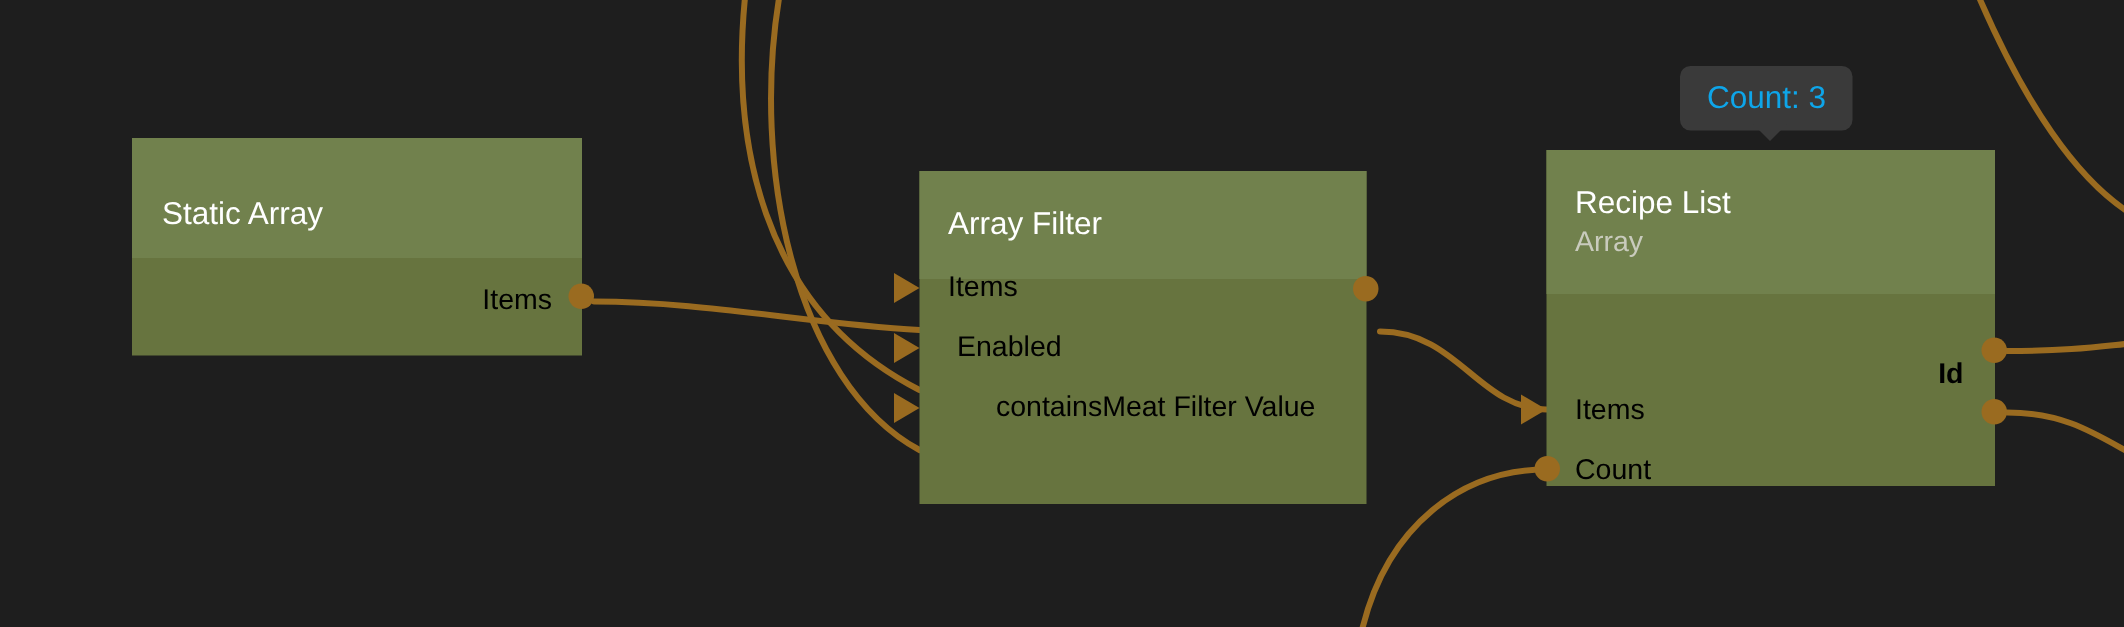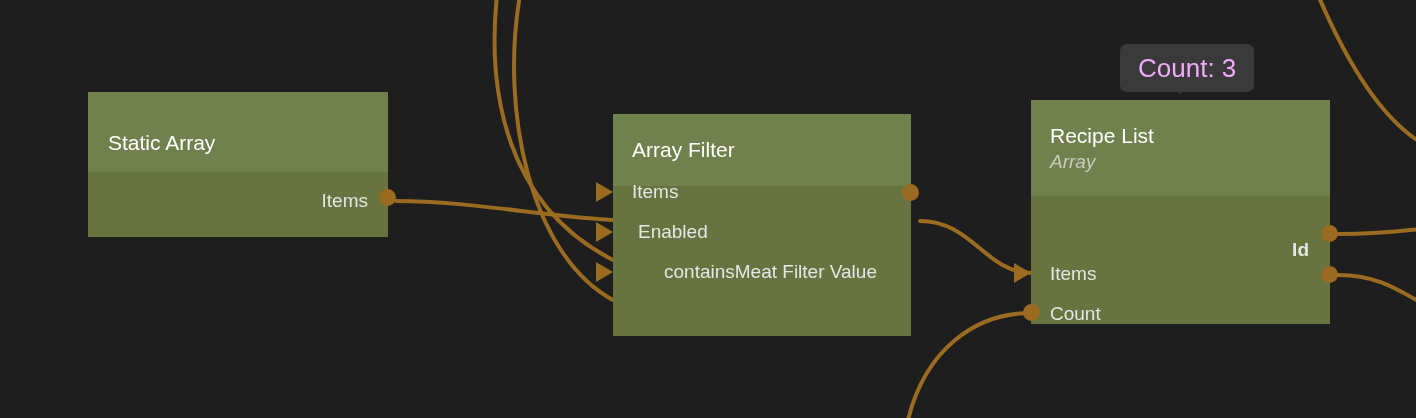--- a/index.html
+++ b/index.html
@@ -50,21 +50,21 @@
     font-size: 19px;
     line-height: 1.1;
     white-space: nowrap;
   }
   .node-body {
     position: relative;
     width: 100%;
   }
   .port-label {
     position: absolute;
-    color: #e5e5e5;
+    color: #000000;
     font-size: 19px;
     line-height: 1;
     white-space: nowrap;
   }
   .port-label.out {
     text-align: right;
   }
   .port-dot {
     position: absolute;
     width: 17px;
@@ -76,23 +76,23 @@
     position: absolute;
     width: 0;
     height: 0;
     border-top: 10px solid transparent;
     border-bottom: 10px solid transparent;
     border-left: 17px solid #9a6b20;
   }
   .tooltip {
     position: absolute;
     background: #3a3a3a;
-    color: #f0abfc;
+    color: #0ea5e9;
     border-radius: 7px;
-    font-size: 26px;
+    font-size: 21px;
     line-height: 1;
     padding: 11px 18px;
     white-space: nowrap;
   }
   .tooltip-arrow {
     position: absolute;
     width: 0;
     height: 0;
     border-left: 11px solid transparent;
     border-right: 11px solid transparent;
@@ -162,21 +162,21 @@
       <span class="port-arrow" style="left:-17px; top:76px;"></span>
       <span class="port-label" style="left:31px; top:76px;margin-left:20px;">containsMeat Filter Value</span>
 
       <span class="port-dot" style="right:-8px; top:-2px;"></span>
     </div>
   </div>
 
   <div class="node" id="node-recipe-list">
     <div class="node-header">
       <div class="node-title" style="padding:24px 0 0 19px;">Recipe List</div>
-      <div class="node-subtitle" style="padding:5px 0 0 19px;font-style:italic;">Array</div>
+      <div class="node-subtitle" style="padding:5px 0 0 19px;">Array</div>
     </div>
     <div class="node-body">
       <span class="port-label out" style="right:21px; top:44px;font-weight:bold;">Id</span>
       <span class="port-dot" style="right:-8px; top:29px;"></span>
 
       <span class="port-dot" style="right:-8px; top:70px;"></span>
 
       <span class="port-arrow" style="left:-17px; top:67px;"></span>
       <span class="port-label" style="left:19px; top:68px;">Items</span>
 

